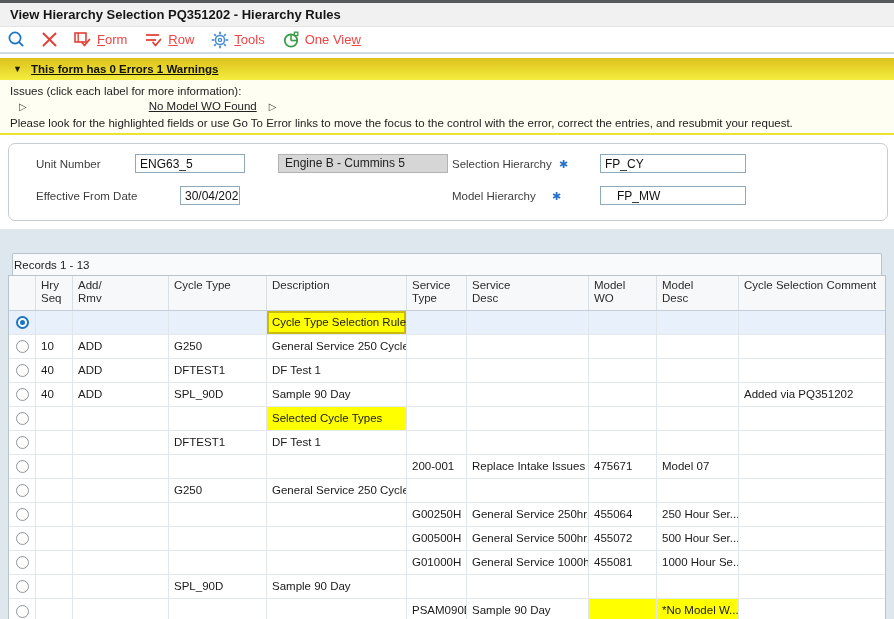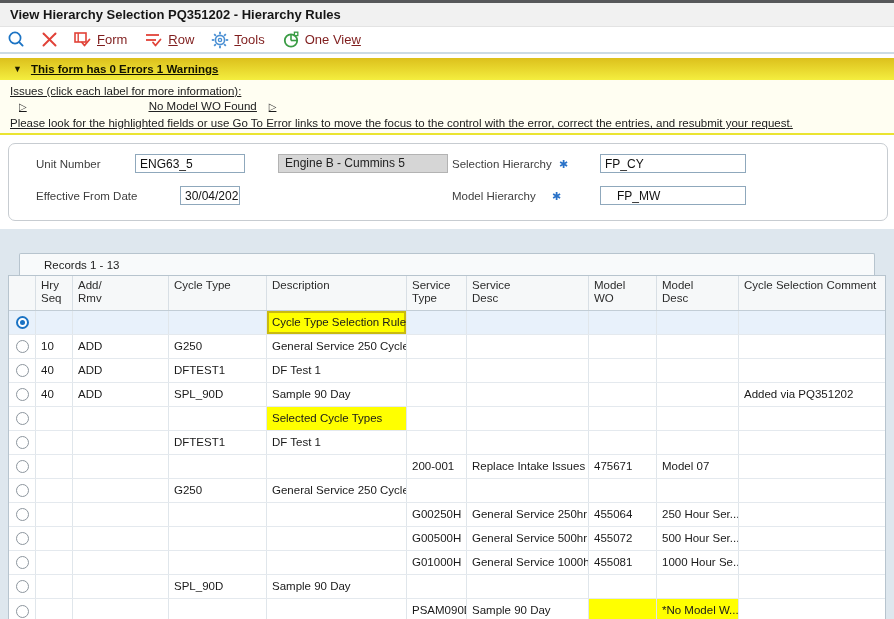--- a/index.html
+++ b/index.html
@@ -14,33 +14,33 @@
     height:24px; background:#f1f1f1; display:flex; align-items:center;
     padding-left:10px; border-bottom:1px solid #e3e3e3;
   }
   .titlebar .title { font-size:13px; font-weight:bold; color:#161616; }
   .toolbar {
     height:27px; background:#ffffff; display:flex; align-items:center;
     padding-left:7px; border-bottom:2px solid #ccdbe6;
   }
   .tb-item { display:flex; align-items:center; gap:5px; margin-right:17px; cursor:pointer; }
   .tb-item.icon-only { margin-right:15px; }
-  .tb-label { font-size:13px; color:#7f1d1d; }
+  .tb-label { font-size:13px; color:#ef4444; }
   .tb-label .mn { text-decoration:underline; }
   .tb-item svg { display:block; }
   
   .banner { margin-top:4px; border-bottom:2px solid #eae431; }
   .banner-head {
     height:22px; display:flex; align-items:center;
     background:linear-gradient(#dcc01c, #f4ee3f);
     padding-left:13px; cursor:pointer;
   }
   .banner-caret { font-size:9px; color:#1a1a00; margin-right:9px; }
   .banner-summary { font-size:11.5px; font-weight:bold; text-decoration:underline; color:#131300; }
-  .banner-body { background:#fffef2; padding:5px 10px 4px 10px;text-decoration:underline; }
+  .banner-body { background:#fffef2; padding:5px 10px 4px 10px; }
   .issues-line { font-size:11.5px; color:#222; }
   .link-line { margin-top:3px; font-size:11.5px; display:flex; align-items:center; }
   .tri { font-size:10px; color:#444; }
   .tri.first { margin-left:9px; }
   .issue-link { margin-left:122px; margin-right:12px; text-decoration:underline; color:#222; cursor:pointer; }
   .instr-line { margin-top:5px; font-size:11.5px; color:#222; }
   
   .form-wrap { background:#ffffff; height:86px; }
   .form-box {
     position:relative; margin:8px 6px 0 8px; height:78px;
@@ -53,23 +53,23 @@
     padding:0 0 0 4px; border-radius:0;
   }
   .f-disabled {
     position:absolute; height:19px; background:#d6d6d6; border:1px solid #b3b3b3;
     font-size:12px; color:#222; padding:1px 0 0 6px;
   }
   .req-star { position:absolute; color:#2a72c8; font-size:11px; }
   
   .lower { background:#dee7ee; height:401px; padding-top:24px; }
   .records-bar {
-    margin:0 19px; height:22px; background:#f8fafb; border:1px solid #b7c4ce;
+    margin:0 12px; height:22px; background:#f8fafb; border:1px solid #b7c4ce;
     border-bottom:none; font-size:11.5px; color:#222;
-    display:flex; align-items:center; padding-left:24px;
+    display:flex; align-items:center; padding-left:1px;
     border-radius:2px 2px 0 0;
   }
   .grid { margin:0 8px; background:#fff; border:1px solid #b7c4ce; }
   .g-row, .g-head {
     display:grid;
     grid-template-columns:27px 37px 96px 98px 140px 60px 122px 68px 82px 1fr;
   }
   .g-head { height:35px; background:#f6f8f9; border-bottom:1px solid #c2cdd6; }
   .g-head .g-cell {
     font-size:11.5px; color:#2c2c2c; padding:3px 5px; white-space:pre-line;

